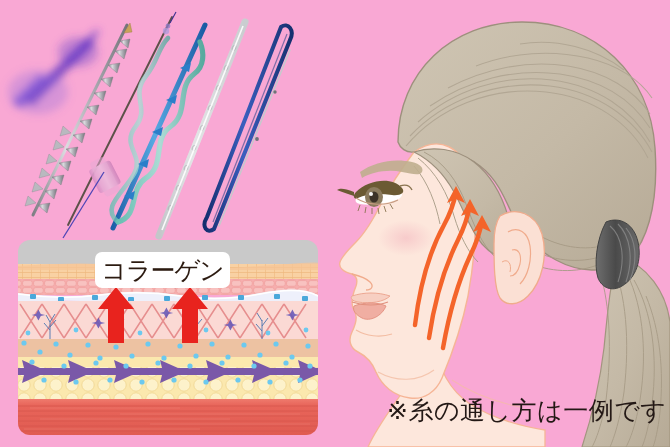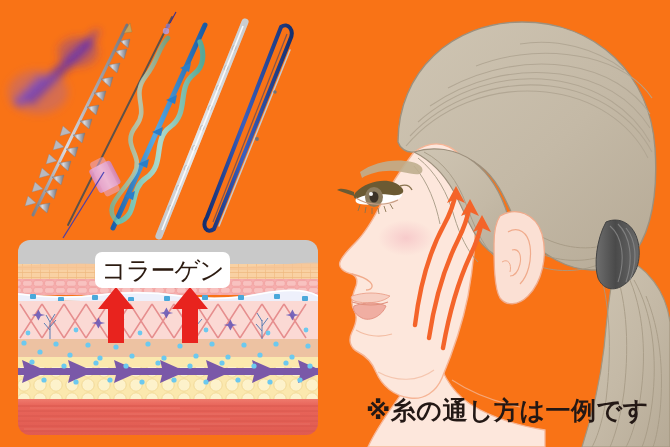--- a/index.html
+++ b/index.html
@@ -12,39 +12,39 @@
     height: 447px;
     position: relative;
     overflow: hidden;
     font-family: "Liberation Sans", sans-serif;
   }
   #stage {
     position: absolute;
     left: 0; top: 0;
     width: 670px;
     height: 447px;
-    background: #f97316;
+    background: #f9a8d4;
   }
   .layer {
     position: absolute;
     left: 0; top: 0;
     width: 670px;
     height: 447px;
   }
   .caption-text {
     position: absolute;
-    left: 366px;
+    left: 387px;
     top: 398px;
     font-size: 25px;
     line-height: 1.0;
     color: #231815;
     letter-spacing: 0.5px;
     white-space: nowrap;
     font-family: "DejaVu Sans", sans-serif;
-    font-weight: 700;
+    font-weight: 400;
   }
   .collagen-label {
     position: absolute;
     left: 95px;
     top: 252px;
     width: 135px;
     height: 36px;
     background: #ffffff;
     border-radius: 7px;
     box-sizing: border-box;

